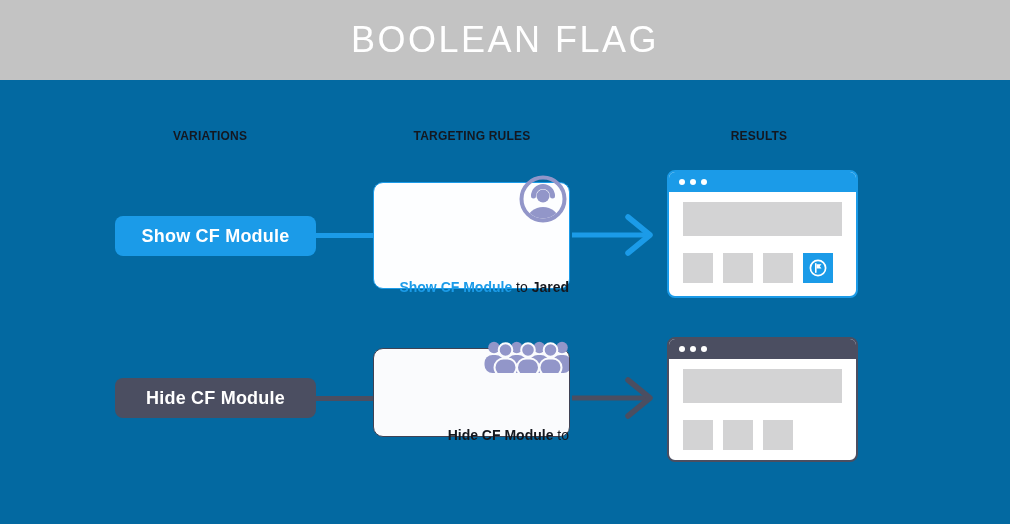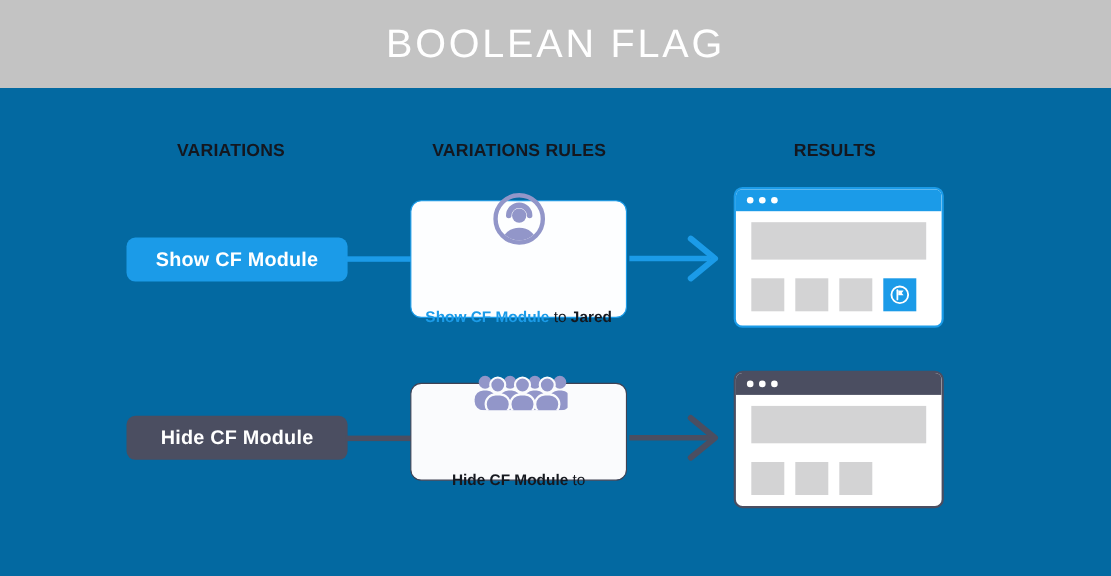--- a/index.html
+++ b/index.html
@@ -26,21 +26,21 @@
     letter-spacing: 2.5px;
     margin: 0;
   }
 
   
   .colhead {
     position: absolute;
     top: 129px;
     transform: translateX(-50%);
     font-weight: bold;
-    font-size: 16px;
+    font-size: 12px;
     color: #14171F;
     letter-spacing: 0.2px;
     white-space: nowrap;
   }
   .ch-variations { left: 210px; }
   .ch-targeting  { left: 472px; }
   .ch-results    { left: 759px; text-align: right; }
 
   
   .pill {
@@ -57,21 +57,21 @@
   
   .connector { position: absolute; height: 5px; }
   .conn1 { left: 314px; top: 233px; width: 60px; background: #1B9BE8; }
   .conn2 { left: 314px; top: 396px; width: 60px; background: #4B4E61; }
 
   
   .rulebox {
     position: absolute; left: 373px; width: 197px;
     border-radius: 10px;
     display: flex; flex-direction: column;
-    align-items: center; justify-content: center;
+    align-items: flex-end; justify-content: center;
     box-sizing: border-box;
     gap: 41px;
   }
   .rulebox-blue { top: 182px; height: 107px; border: 1.5px solid #1B9BE8; background: #FDFEFF; }
   .rulebox-dark { top: 348px; height: 89px; border: 1.5px solid #3F4254; background: #FAFBFD; }
   .rule-text {
     font-size: 14px; color: #15181F;
     margin-top: 7px; text-align: center; line-height: 1.5;
     white-space: nowrap;
   }
@@ -110,21 +110,21 @@
 </head>
 <body>
 
 <div class="canvas">
 
   <header class="band">
     <h1 class="title">BOOLEAN FLAG</h1>
   </header>
 
   <div class="colhead ch-variations">VARIATIONS</div>
-  <div class="colhead ch-targeting">VARIATIONS RULES</div>
+  <div class="colhead ch-targeting">TARGETING RULES</div>
   <div class="colhead ch-results">RESULTS</div>
 
   <div class="pill pill-blue">Show CF Module</div>
 
   <div class="connector conn1"></div>
 
   <div class="rulebox rulebox-blue">
     <span>
       <svg width="52" height="52" viewBox="0 0 52 52" aria-hidden="true">
         <defs>

